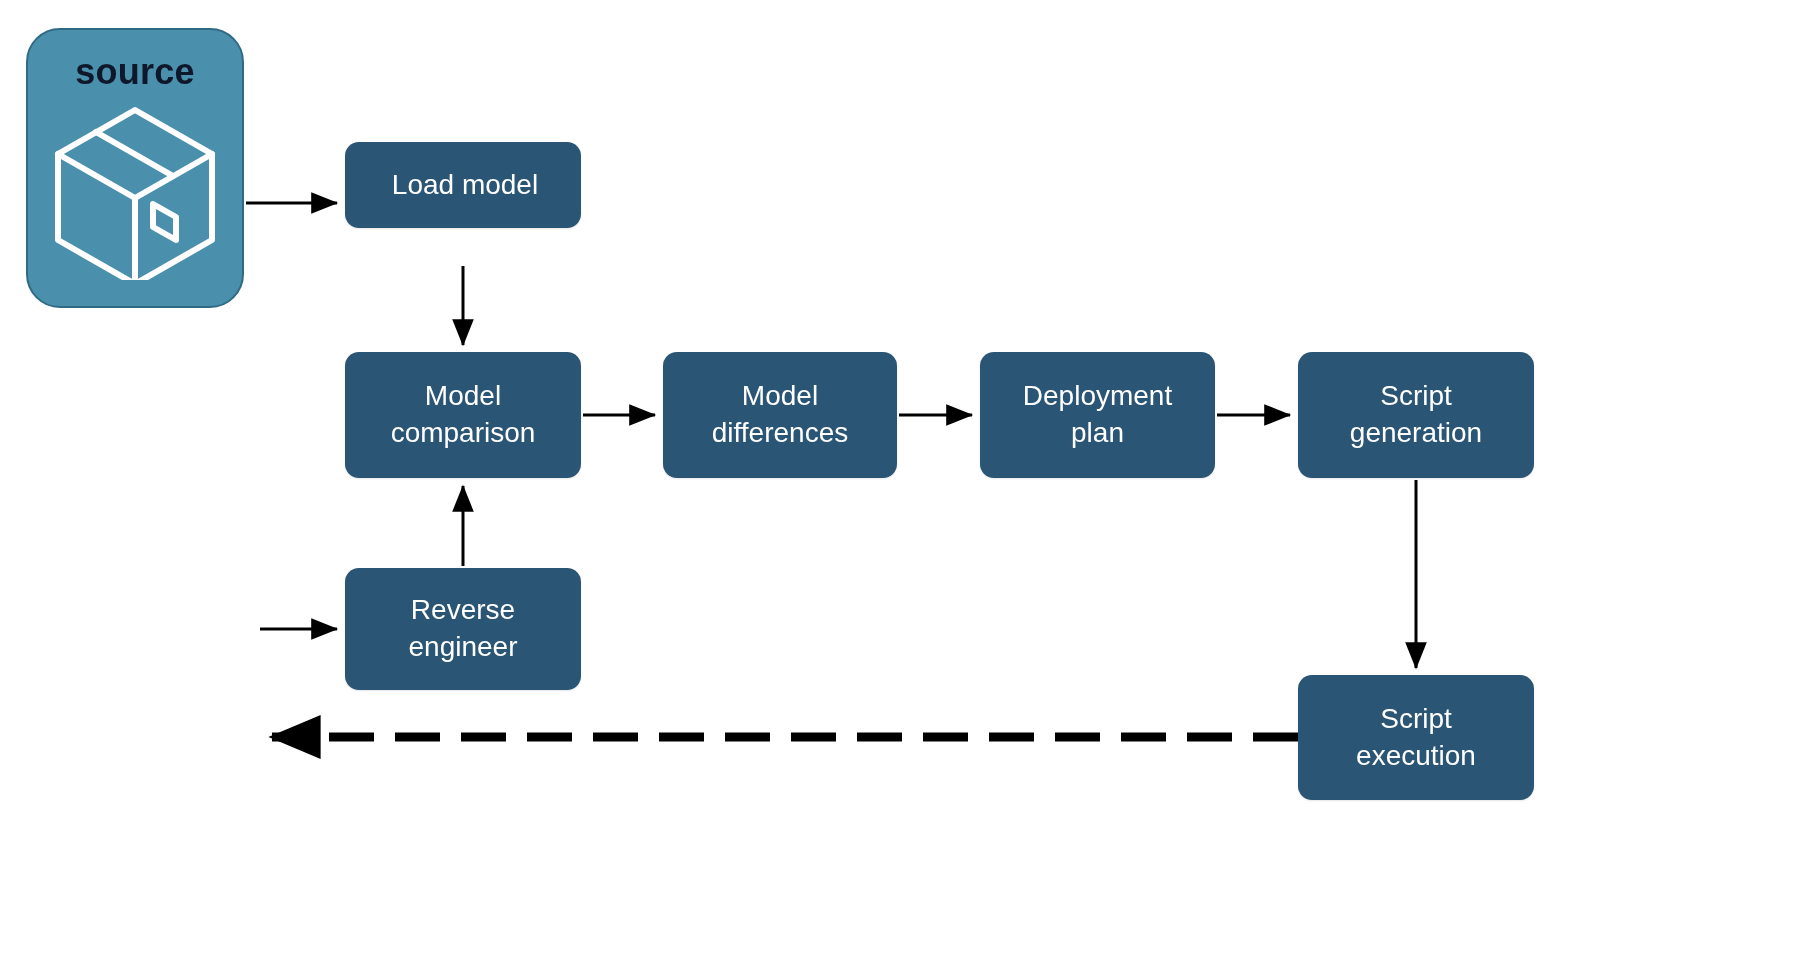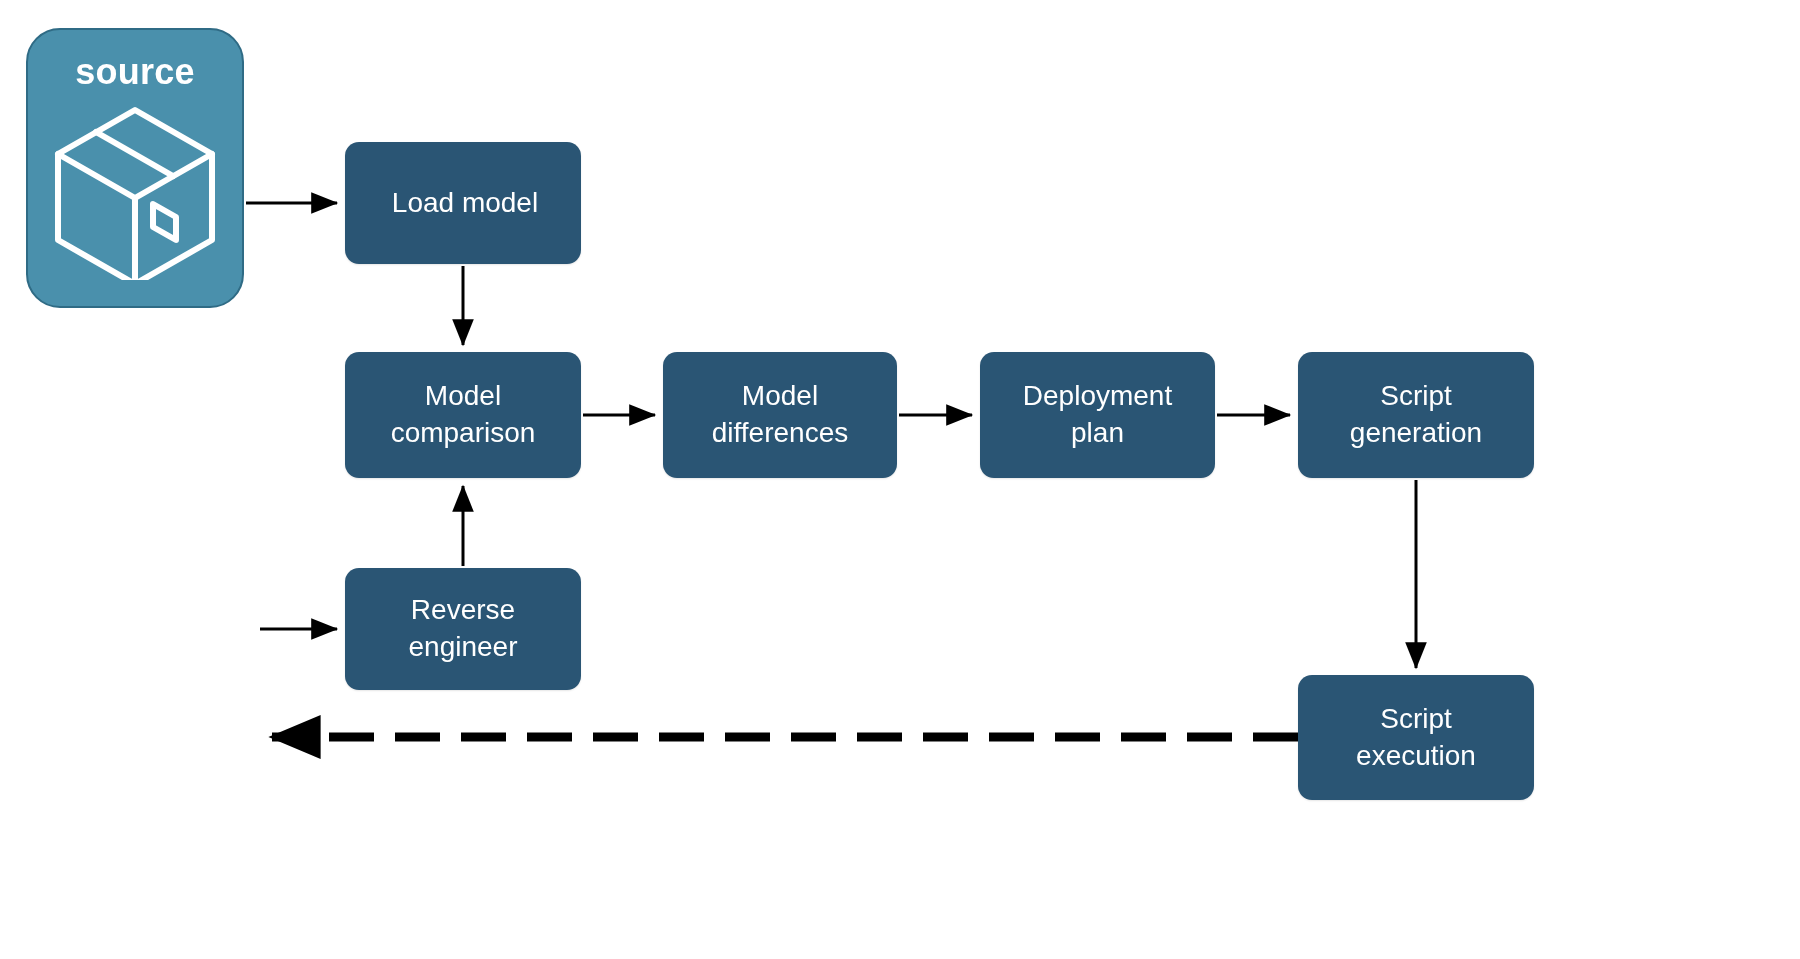--- a/index.html
+++ b/index.html
@@ -23,21 +23,21 @@
     box-sizing: border-box;
     background: #4a90ac;
     border: 2px solid #2f6b85;
     border-radius: 34px;
     display: flex;
     flex-direction: column;
     align-items: center;
     overflow: hidden;
   }
   .endpoint-label {
-    color: #ffffff;
+    color: #0f172a;
     font-weight: bold;
     font-size: 36px;
     letter-spacing: 0.2px;
     line-height: 1;
     text-align: center;
     user-select: none;
   }
   .endpoint-icon {
     display: block;
   }
@@ -118,21 +118,21 @@
 
           <path d="M56 32 L133 76"></path>
 
           <path d="M113 104 L136 117 L136 140 L113 127 Z"></path>
         </g>
       </svg>
     </span>
   </div>
 
 
-  <div class="pbox" style="left:345px; top:142px; width:236px; height:122px;padding-left:14px;">
+  <div class="pbox" style="left:345px; top:142px; width:236px; height:86px;padding-left:14px;">
     <span class="pbox-text">Load model</span>
   </div>
 
   <div class="pbox" style="left:345px; top:352px; width:236px; height:126px;">
     <span class="pbox-text">Model
 comparison</span>
   </div>
 
   <div class="pbox" style="left:663px; top:352px; width:234px; height:126px;">
     <span class="pbox-text">Model

